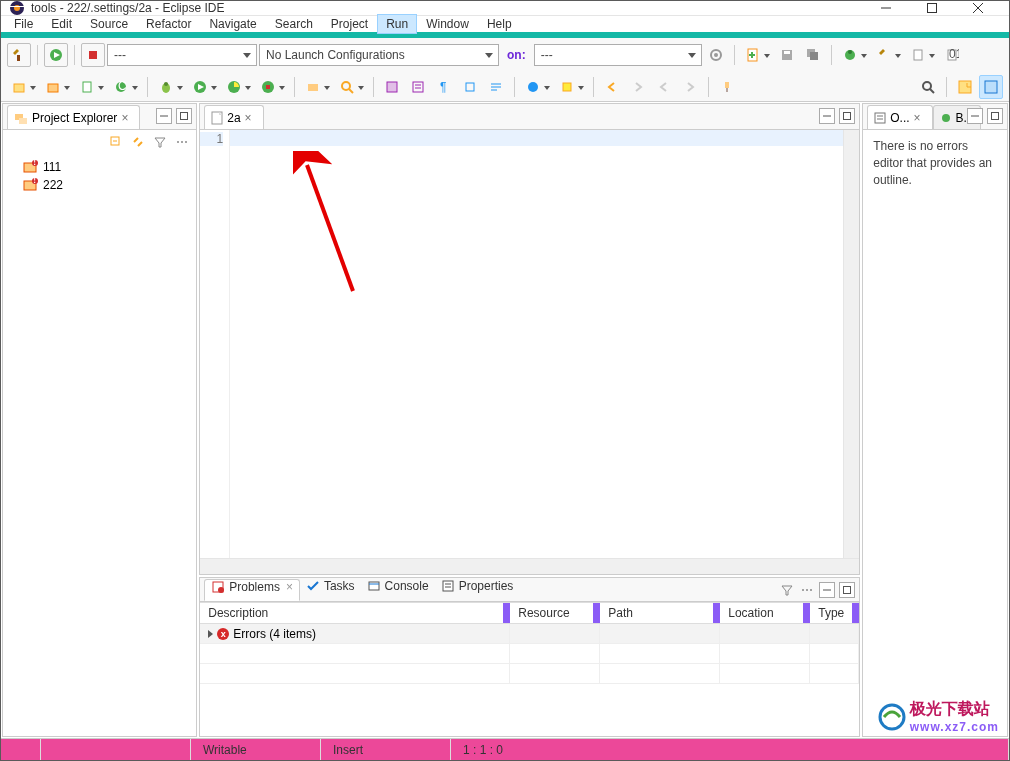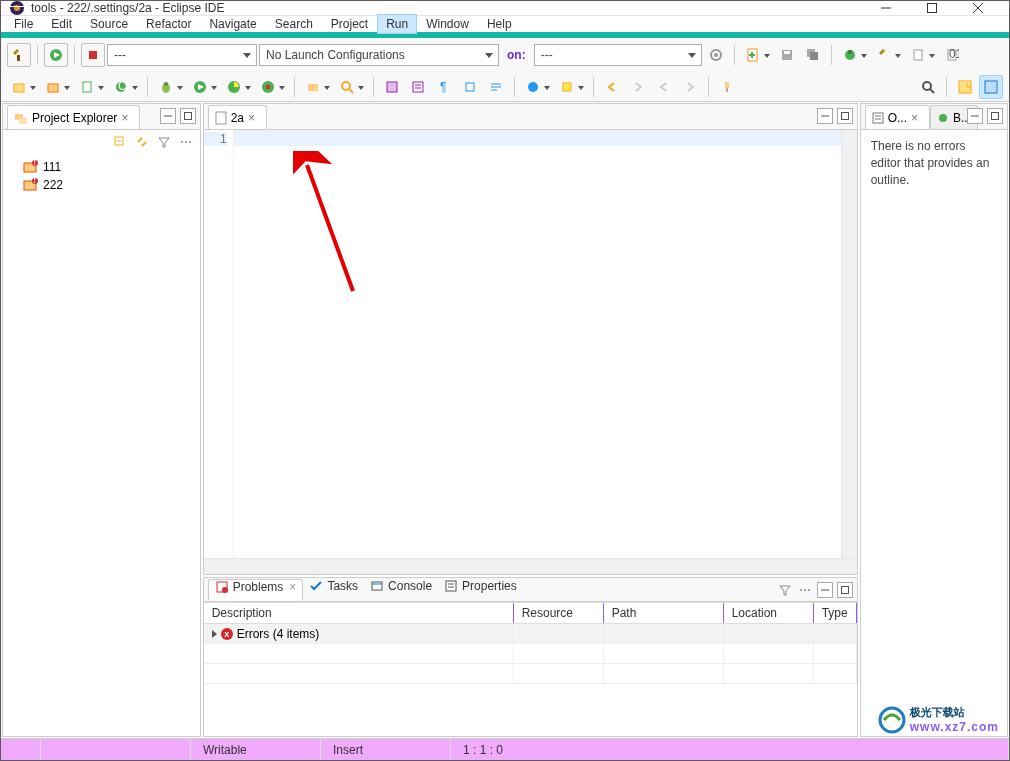--- a/index.html
+++ b/index.html
@@ -62,39 +62,39 @@
 
 .outline-body { flex: 1; padding: 8px 10px; color: #444; line-height: 1.4; }
 
 
 .bottom { height: 160px; border-top: 1px solid #ccc; margin: 1px; display: flex; flex-direction: column; }
 .btabrow { height: 24px; display: flex; align-items: flex-end; background: #f8f8f8; border-bottom: 1px solid #ccc; padding-left: 4px; position: relative; }
 .btab { height: 22px; display: flex; align-items: flex-start; padding: 0 6px; gap: 4px; color: #333; }
 .btab.active { border: 1px solid #ccc; border-bottom: 1px solid #fff; background: #fff; border-radius: 3px 3px 0 0; }
 .summary { height: 20px; padding: 2px 8px; color: #333; background: #fff; }
 .table-head { height: 22px; display: flex; background: #fff; border-bottom: 1px solid #ddd; border-top:1px solid #ddd;}
-.th { padding: 3px 8px; border-right: 1px solid #8b5cf6; color: #333; position:relative;}
+.th { padding: 3px 8px; border-right: 7px solid #8b5cf6; color: #333; position:relative;}
 .table-body { flex: 1; overflow:hidden;}
 .trow { height: 20px; display: flex; align-items: center; border-bottom: 1px solid #eee;}
 .trow.sel { background: #f3f3f3; }
 .tcell { padding: 0 8px; border-right:1px solid #eee; height:100%; display:flex; align-items:center; }
 .twist { display:inline-block; border-top:4px solid transparent;border-bottom:4px solid transparent;border-left:5px solid #555;margin-right:4px;}
 .err-icon { width:12px;height:12px;border-radius:50%;background:#d62828;color:#fff;display:inline-flex;align-items:center;justify-content:center;font-size:9px;font-weight:bold;margin-right:4px;}
 
 
-.statusbar { height: 22px; background: #f0abfc; border-top: 1px solid #ccc; display: flex; align-items: center; }
+.statusbar { height: 22px; background: #ec4899; border-top: 1px solid #ccc; display: flex; align-items: center; }
 .status-seg { padding: 0 12px; height: 100%; display: flex; align-items: center; border-right: 1px solid #ddd; color: #333; }
 
 
 .arrow-svg { position: absolute; left: 292px; top: 150px; pointer-events: none; }
 
 
 .watermark { position: absolute; right: 10px; bottom: 26px; display: flex; align-items: center; gap: 4px; font-size: 11px; }
 .wm-logo { width: 28px; height: 28px; }
-.wm-txt1 { color: #0c4a6e; font-weight: bold; font-size: 11px; }
+.wm-txt1 { color: #be185d; font-weight: bold; font-size: 16px; }
 .wm-txt2 { color: #8b5cf6; font-weight: bold; letter-spacing: 1px; }
 
 svg { display: block; }
 </style>
 </head>
 <body>
 
 <div class="titlebar">
   <span class="icon">
     <svg width="16" height="16">

